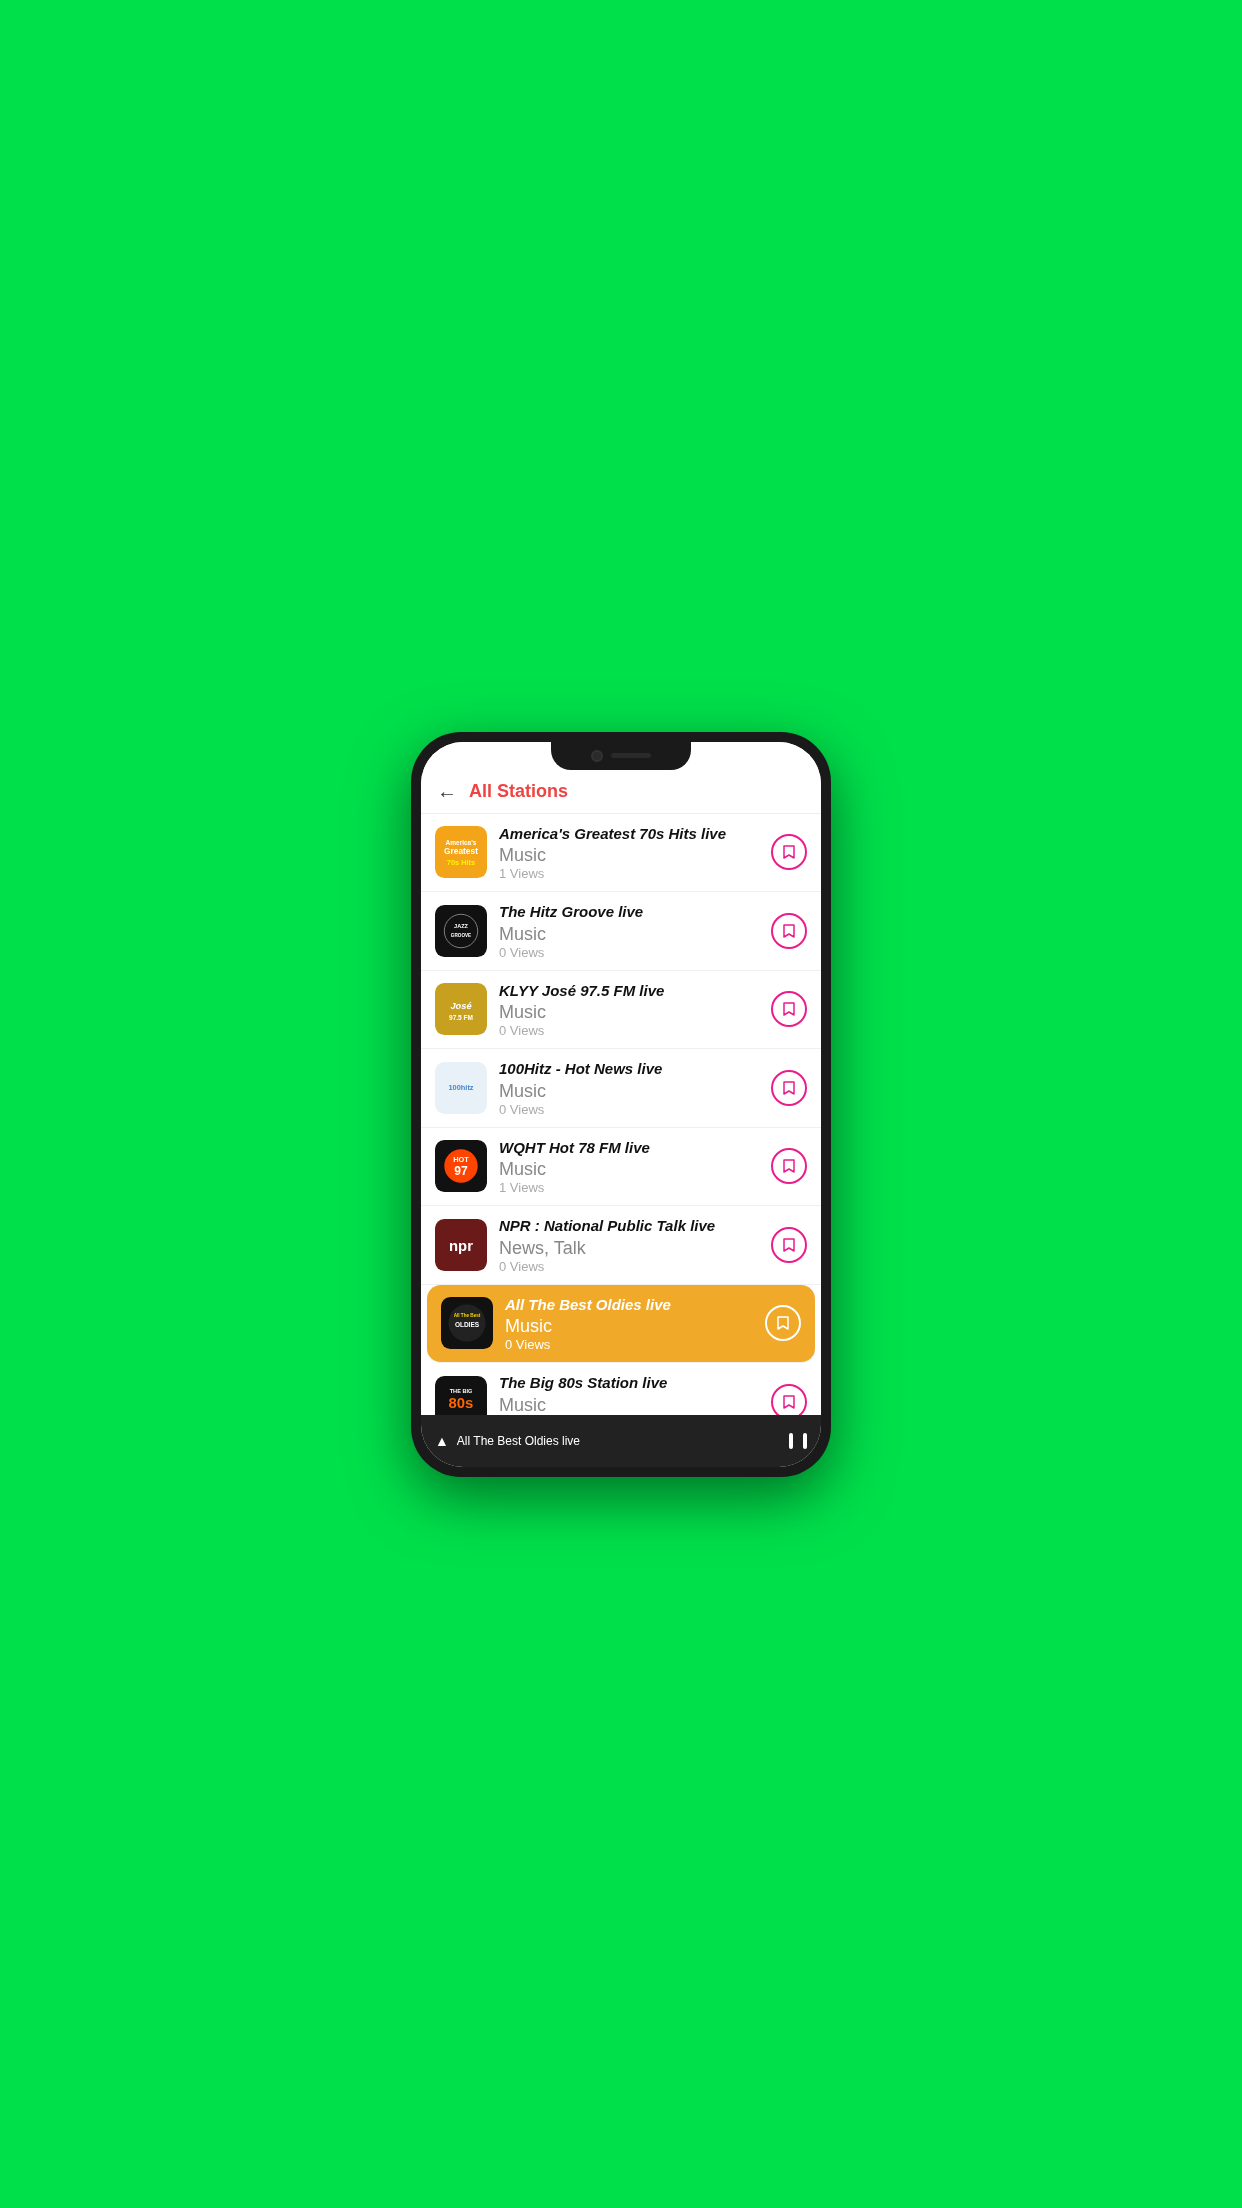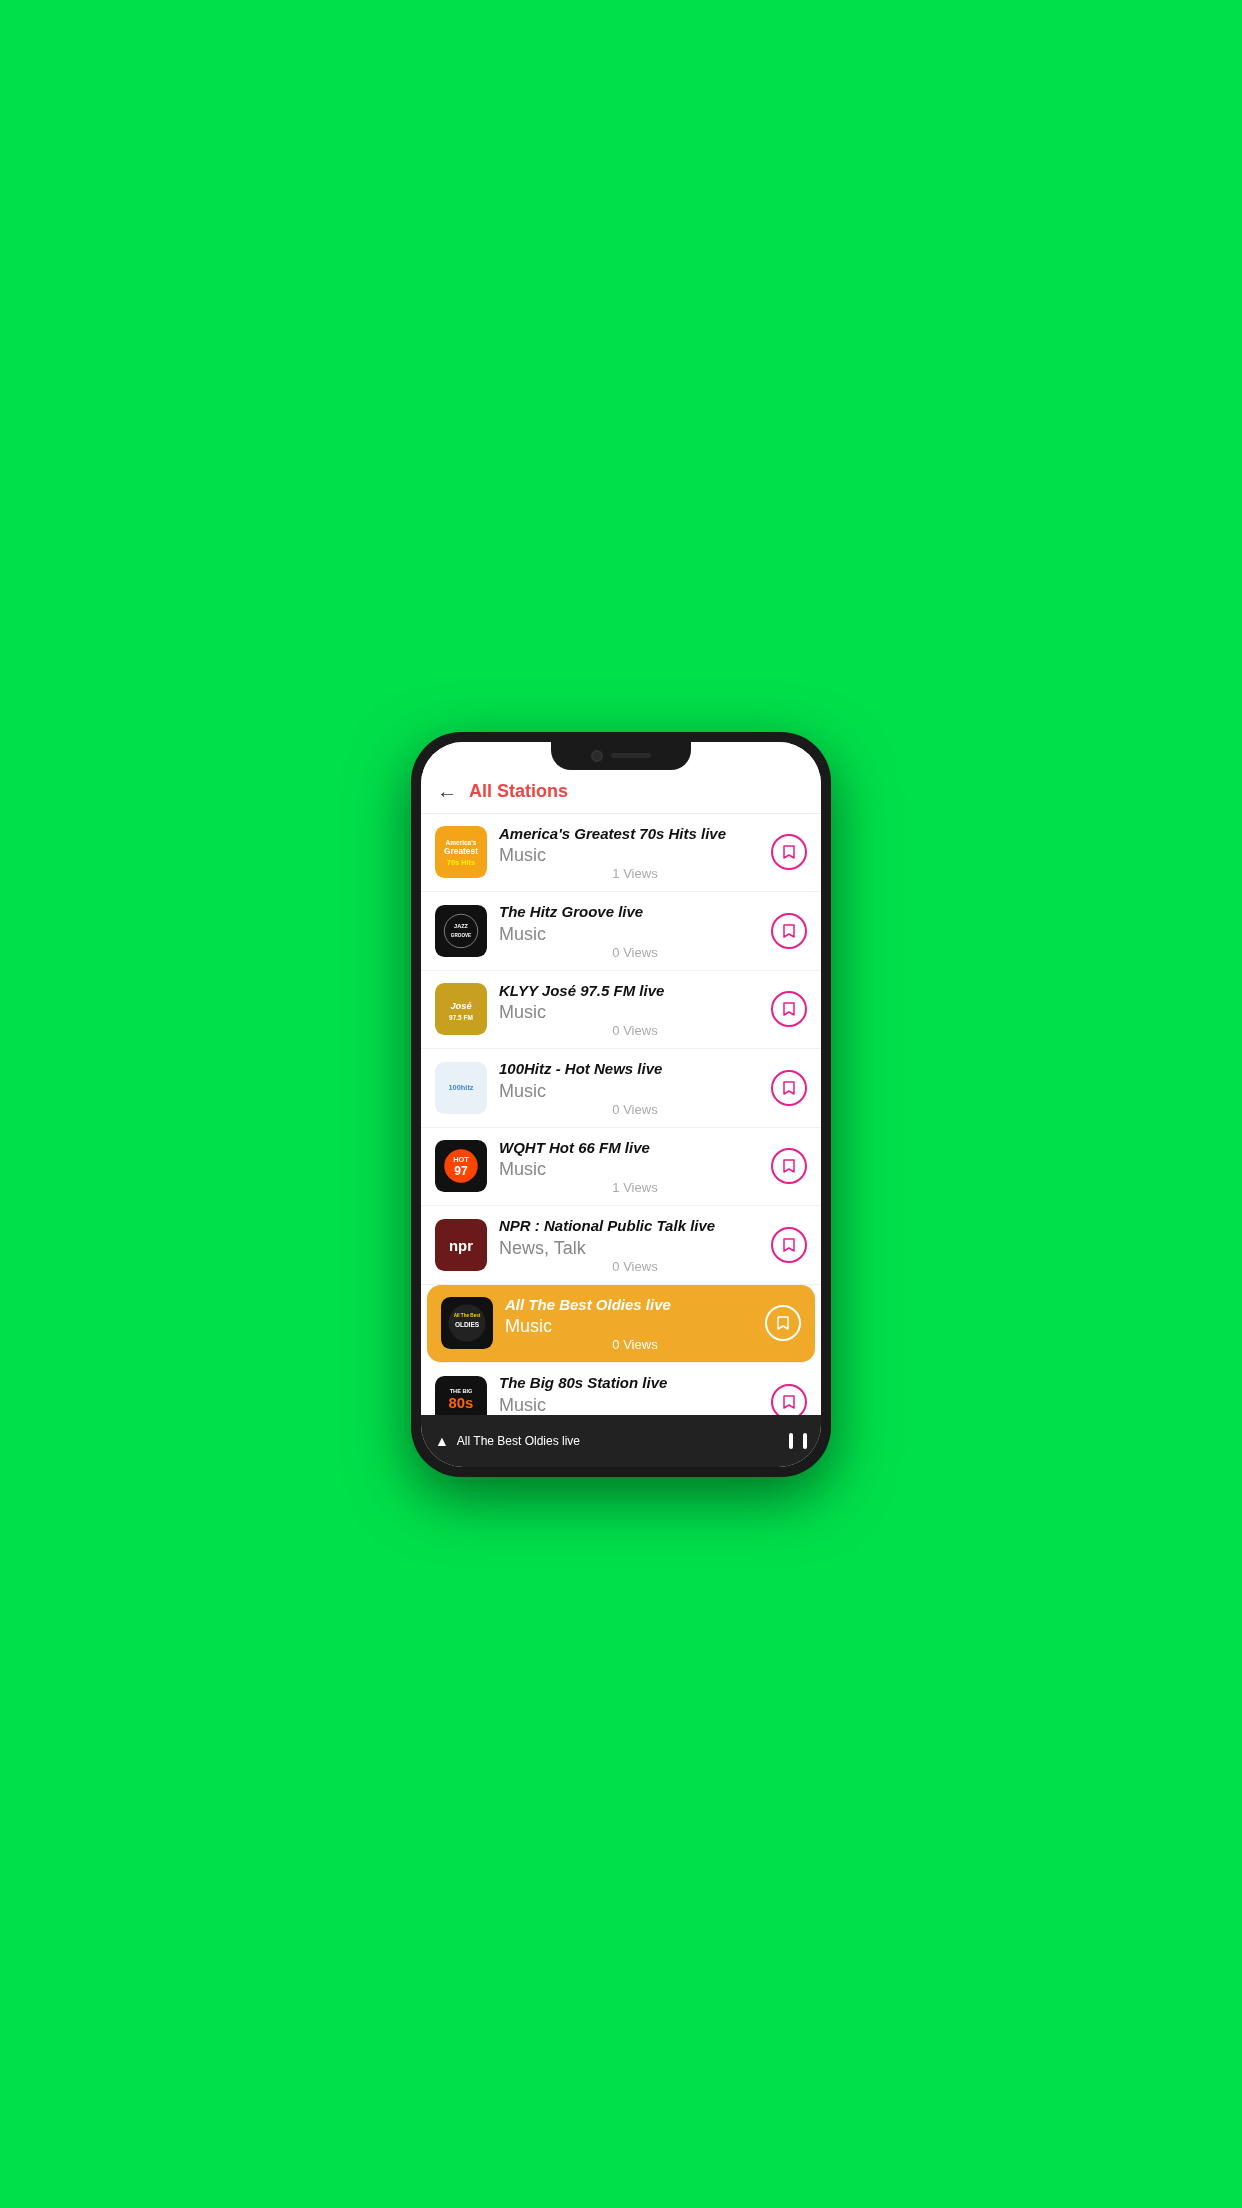--- a/index.html
+++ b/index.html
@@ -135,21 +135,20 @@
       color: white;
     }
     .station-category {
       font-size: 18px;
       color: #888;
       margin-top: 2px;
     }
     .station-views {
       font-size: 13px;
       color: #aaa;
-      text-align: center;
     }
     .bookmark-btn {
       width: 36px;
       height: 36px;
       border-radius: 50%;
       border: 2px solid #e91e8c;
       display: flex;
       align-items: center;
       justify-content: center;
       flex-shrink: 0;
@@ -290,21 +289,21 @@
           <div class="station-item">
     <div class="station-logo">
       <svg width="56" height="56" viewBox="0 0 56 56" xmlns="http://www.w3.org/2000/svg">
       <rect width="56" height="56" rx="10" fill="#111"></rect>
       <ellipse cx="28" cy="28" rx="18" ry="18" fill="#ff4400"></ellipse>
       <text x="28" y="24" text-anchor="middle" fill="white" font-size="8" font-weight="bold" font-family="Arial">HOT</text>
       <text x="28" y="38" text-anchor="middle" fill="white" font-size="13" font-weight="bold" font-family="Arial">97</text>
     </svg>
     </div>
     <div class="station-info">
-      <div class="station-name">WQHT Hot 66 FM live</div>
+      <div class="station-name">WQHT Hot 78 FM live</div>
       <div class="station-category">Music</div>
       <div class="station-views">1 Views</div>
     </div>
     <div class="bookmark-btn" style="border-color:#e91e8c">
       <svg width="14" height="16" viewBox="0 0 14 16" fill="none" xmlns="http://www.w3.org/2000/svg">
         <path d="M2 2h10v12l-5-3-5 3V2z" stroke="#e91e8c" stroke-width="1.5" fill="none" stroke-linejoin="round"></path>
       </svg>
     </div>
   </div>
           <div class="station-item">

